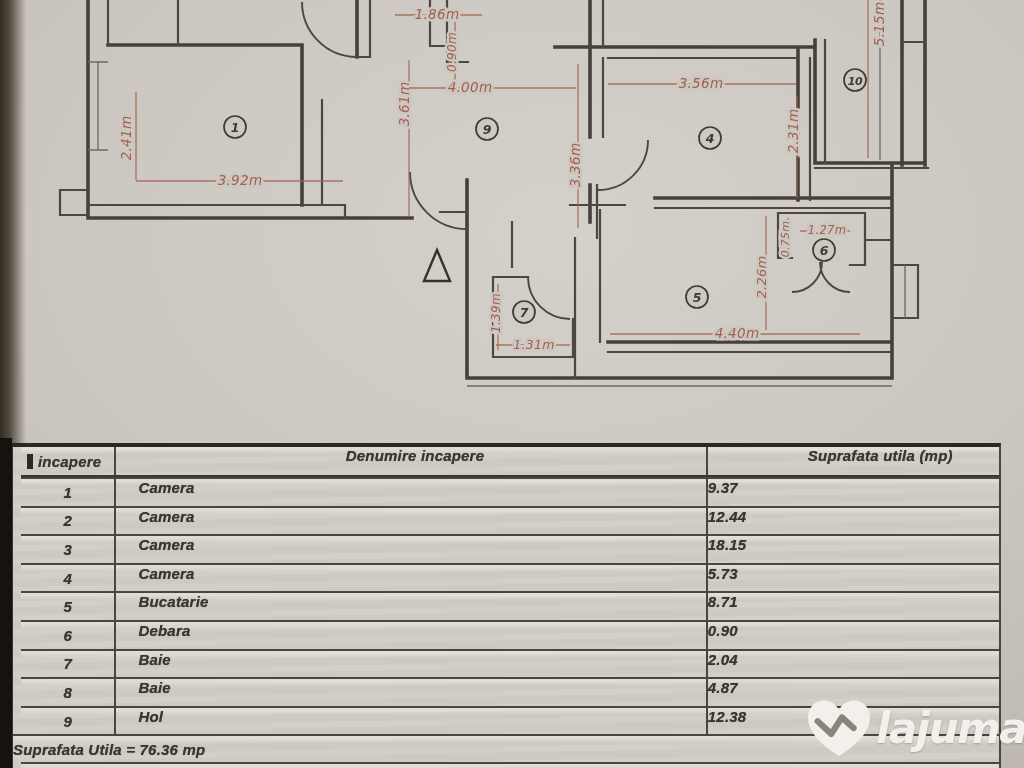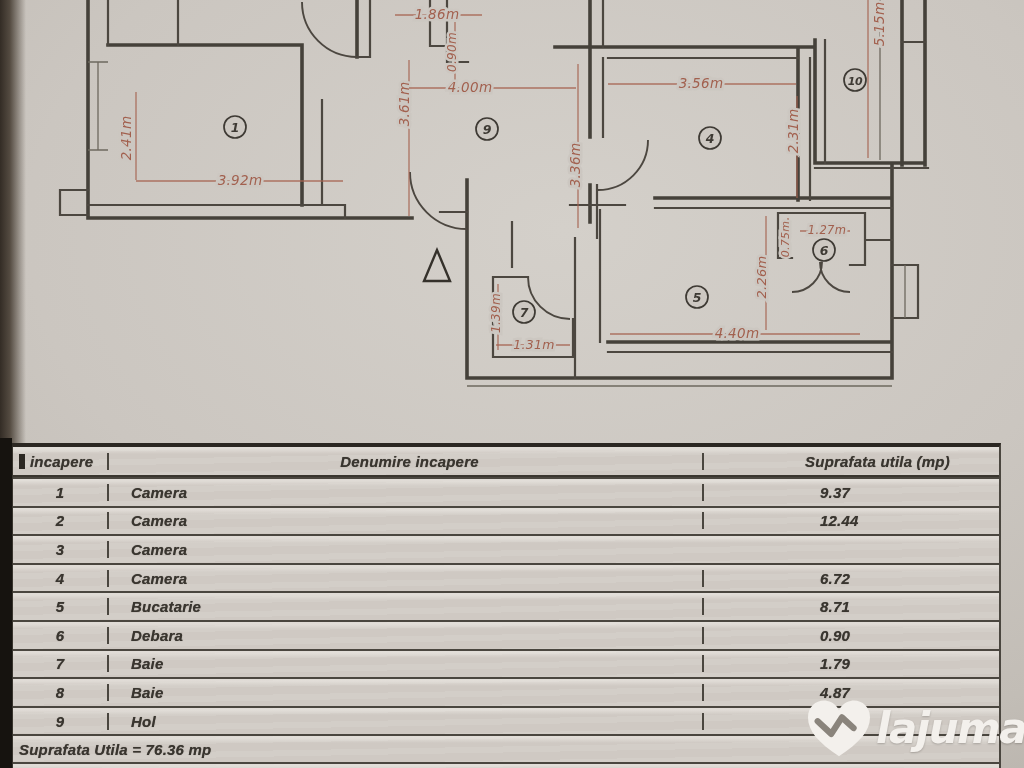--- a/index.html
+++ b/index.html
@@ -27,32 +27,32 @@
   .room-num{font-family:"DejaVu Sans", sans-serif;font-weight:600;fill:#3e3a34;text-anchor:middle;}
   .tri{fill:none;stroke:#35312b;stroke-width:2.4;stroke-linejoin:miter;}
 
   
   .areatable{position:absolute;left:11px;top:443px;width:986px;
     color:#39352f;font-size:15px;font-weight:600;letter-spacing:.2px;
     text-shadow:0 0 .7px rgba(57,53,47,.75);
     background:repeating-linear-gradient(179deg,#d3cec8 0 6px,#cfc9c3 6px 14px);
     border-top:4px solid #2b2722;border-bottom:3px solid #38342d;
     border-left:2px solid #38342d;border-right:2px solid #4a463f;}
-  .t-row{display:flex;align-items:center;height:26.6px;border-top:2px solid #4a463f;
-    background:linear-gradient(180deg,rgba(241,238,233,.5) 0 2px,rgba(241,238,233,0) 7px);}
+  .t-row{display:flex;height:26.6px;border-top:2px solid #4a463f;
+    background:linear-gradient(180deg,rgba(241,238,233,.5) 0 2px,rgba(241,238,233,0) 7px);margin-left:8px;}
   .t-row.t-head{height:28px;border-top:none;border-bottom:2px solid #3a362f;}
   .c1{width:94px;text-align:center;display:flex;align-items:center;justify-content:flex-start;}
   .c1 .num{width:100%;text-align:center;}
   .c2{width:595px;border-left:2px solid #4a463f;padding-left:22px;box-sizing:border-box;}
-  .c3{width:295px;border-left:2px solid #4a463f;padding-left:116px;box-sizing:border-box;}
+  .c3{width:295px;border-left:2px solid #4a463f;box-sizing:border-box;}
   .t-head .c2{text-align:center;padding-left:8px;}
   .t-head .c3{text-align:center;padding-left:54px;}
   .cutmark{display:inline-block;width:6px;height:15px;background:#2c2823;margin:0 5px 0 6px;}
   .t-summary{display:flex;align-items:center;height:26px;border-top:2px solid #4a463f;
-    padding-left:6px;background:linear-gradient(180deg,rgba(241,238,233,.5) 0 2px,rgba(241,238,233,0) 7px);}
+    padding-left:0;background:linear-gradient(180deg,rgba(241,238,233,.5) 0 2px,rgba(241,238,233,0) 7px);}
 
   
   .wm{position:absolute;left:804px;top:698px;display:flex;align-items:center;}
   .wm-text{font-family:"DejaVu Sans", sans-serif;font-weight:800;font-size:42px;
     color:#f3f0ec;letter-spacing:-1.5px;line-height:1;margin-left:2px;
     text-shadow:0 1px 2px rgba(40,35,30,.25);}
 </style>
 </head>
 <body>
 
@@ -162,48 +162,49 @@
             <span class="num">2</span>
           </div>
           <div class="c2">Camera</div>
           <div class="c3">12.44</div>
         </div>
         <div class="t-row">
           <div class="c1">
             <span class="num">3</span>
           </div>
           <div class="c2">Camera</div>
+          <div class="c3">18.15</div>
         </div>
         <div class="t-row">
           <div class="c1">
             <span class="num">4</span>
           </div>
           <div class="c2">Camera</div>
-          <div class="c3">6.72</div>
+          <div class="c3">5.73</div>
         </div>
         <div class="t-row">
           <div class="c1">
             <span class="num">5</span>
           </div>
           <div class="c2">Bucatarie</div>
           <div class="c3">8.71</div>
         </div>
         <div class="t-row">
           <div class="c1">
             <span class="num">6</span>
           </div>
           <div class="c2">Debara</div>
           <div class="c3">0.90</div>
         </div>
         <div class="t-row">
           <div class="c1">
             <span class="num">7</span>
           </div>
           <div class="c2">Baie</div>
-          <div class="c3">1.79</div>
+          <div class="c3">2.04</div>
         </div>
         <div class="t-row">
           <div class="c1">
             <span class="num">8</span>
           </div>
           <div class="c2">Baie</div>
           <div class="c3">4.87</div>
         </div>
         <div class="t-row">
           <div class="c1">

